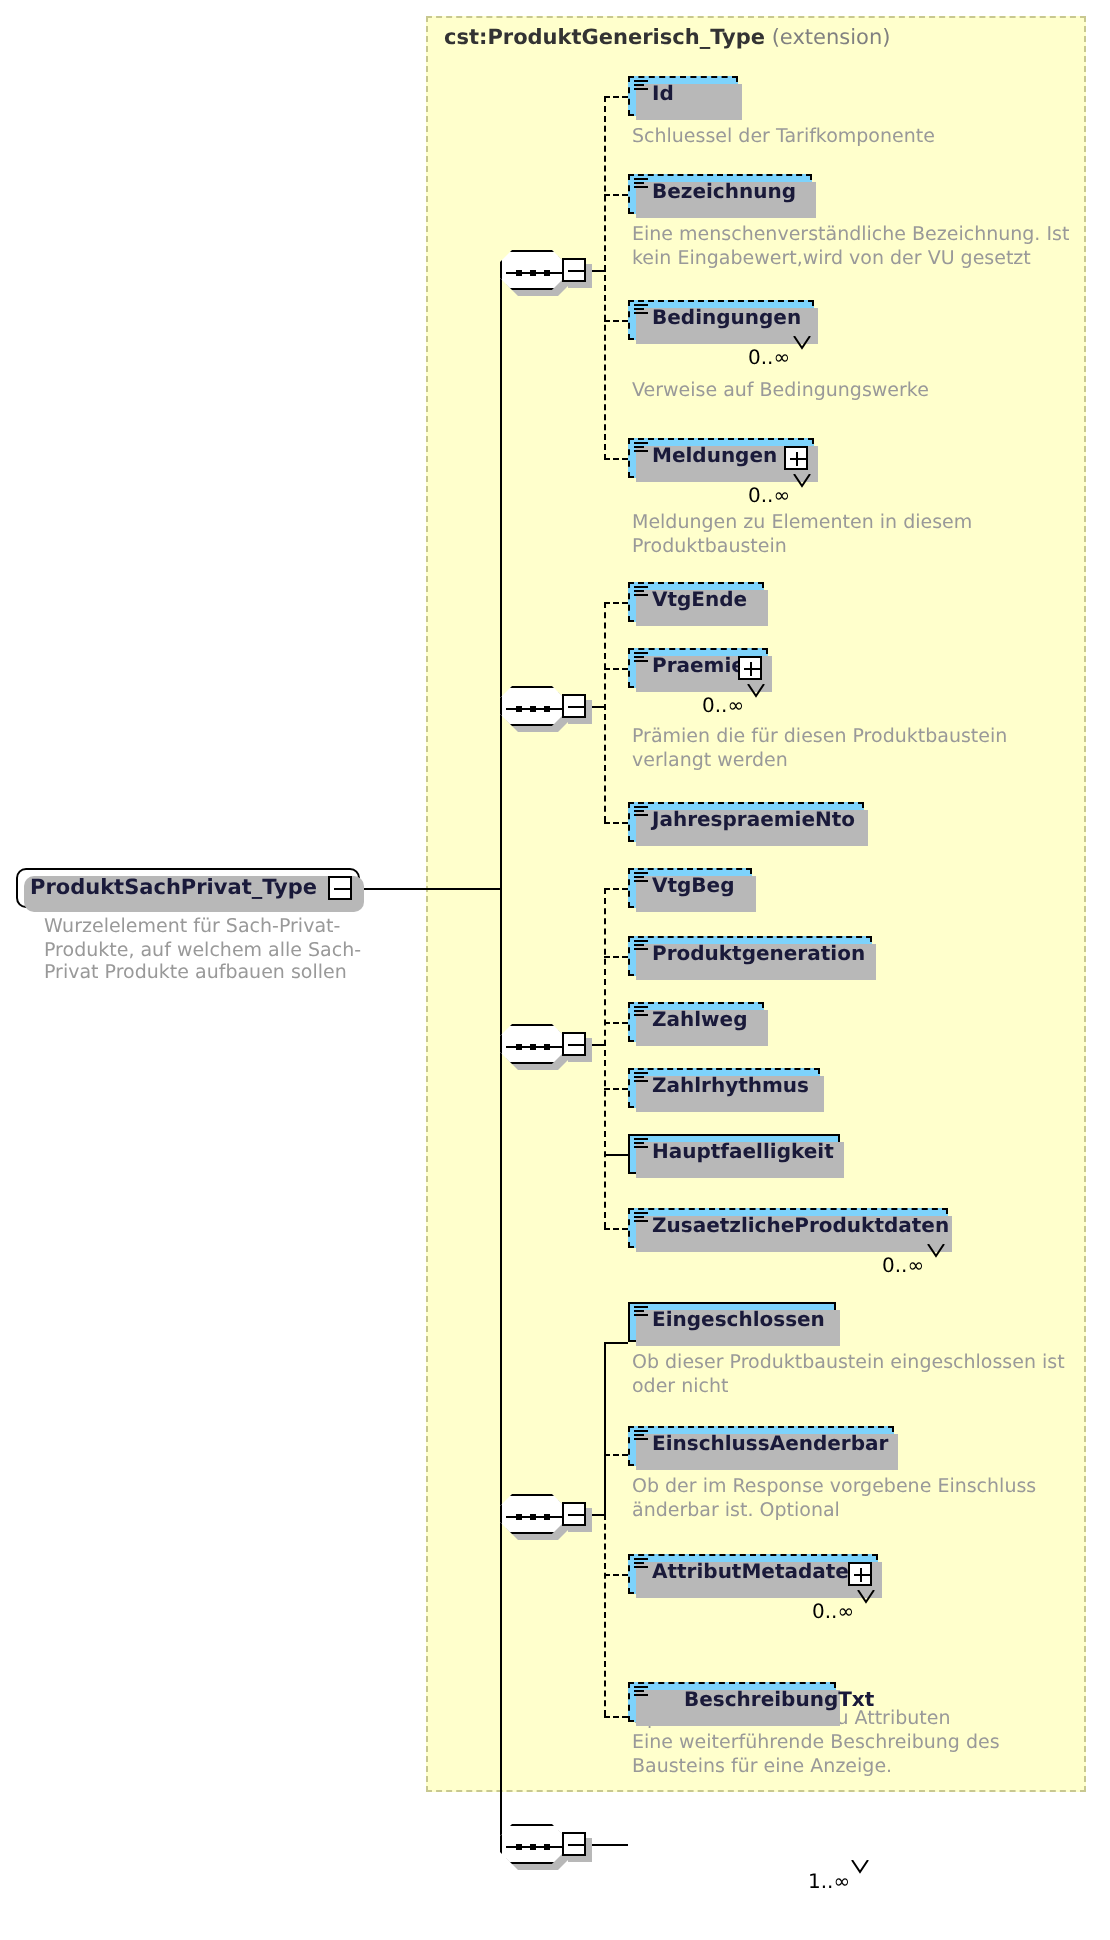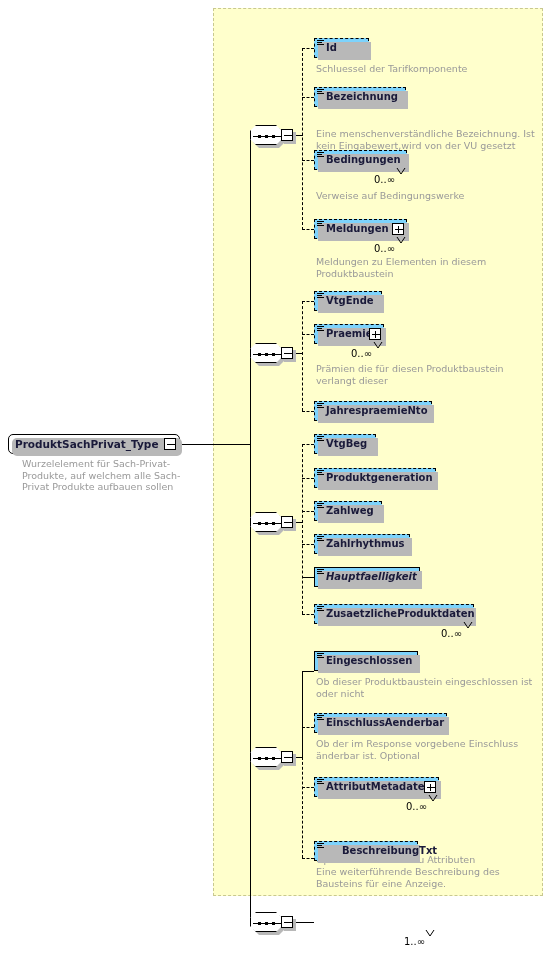--- a/index.html
+++ b/index.html
@@ -150,20 +150,24 @@
   .dln{position:absolute;z-index:4;}
   .dlnh{height:0;border-top:1px dashed #000;}
   .dlnv{width:0;border-left:1px dashed #000;}
 </style>
 </head>
 <body>
 
 <div class="canvas">
 
   <div class="ext-box" style="left:213px;top:8px;width:330px;height:888px;"></div>
+  <div class="ext-title" style="left:222px;top:13px;">
+    <b>cst:ProduktGenerisch_Type</b>
+    <span>(extension)</span>
+  </div>
 
   <div class="rootnode" style="left:8px;top:434px;">
     <span class="lbl">ProduktSachPrivat_Type</span>
     <span class="expander" style="right:3px;top:3px;"></span>
   </div>
   <div class="anno" style="left:22px;top:458px;width:168px;">Wurzelelement für Sach-Privat-Produkte, auf welchem alle Sach-Privat Produkte aufbauen sollen</div>
 
   <div class="ln lnh" style="left:168px;top:444px;width:82px;"></div>
 
   <div class="ln lnv" style="left:250px;top:135px;height:788px;"></div>
@@ -199,21 +203,21 @@
 
   <div class="dln dlnh" style="left:302px;top:97px;width:12px;"></div>
   <div class="node opt" style="left:314px;top:87px;width:92px;text-align:right;">
     <span class="glyph">
         <i></i>
         <i></i>
         <i></i>
       </span>
     <span class="lbl">Bezeichnung</span>
   </div>
-  <div class="anno" style="left:316px;top:112px;width:228px;margin-top:16px;">Eine menschenverständliche Bezeichnung. Ist kein Eingabewert,wird von der VU gesetzt</div>
+  <div class="anno" style="left:316px;top:112px;width:228px;">Eine menschenverständliche Bezeichnung. Ist kein Eingabewert,wird von der VU gesetzt</div>
 
   <div class="dln dlnh" style="left:302px;top:160px;width:12px;"></div>
   <div class="node opt" style="left:314px;top:150px;width:93px;">
     <span class="glyph">
         <i></i>
         <i></i>
         <i></i>
       </span>
     <span class="lbl">Bedingungen</span>
   </div>
@@ -272,21 +276,21 @@
         <i></i>
         <i></i>
       </span>
     <span class="lbl">Praemie</span>
     <span class="expander plus"></span>
   </div>
   <svg class="rep" style="left:373px;top:342px;" viewBox="0 0 10 7">
     <path d="M1 0 L5 6 L9 0" fill="none" stroke="#000" stroke-width="1"></path>
   </svg>
   <div class="card" style="left:351px;top:348px;">0..∞</div>
-  <div class="anno" style="left:316px;top:363px;width:228px;">Prämien die für diesen Produktbaustein verlangt dieser</div>
+  <div class="anno" style="left:316px;top:363px;width:228px;">Prämien die für diesen Produktbaustein verlangt werden</div>
 
   <div class="dln dlnh" style="left:302px;top:411px;width:12px;"></div>
   <div class="node opt" style="left:314px;top:401px;width:118px;">
     <span class="glyph">
         <i></i>
         <i></i>
         <i></i>
       </span>
     <span class="lbl">JahrespraemieNto</span>
   </div>
@@ -341,21 +345,21 @@
   <div class="node opt" style="left:314px;top:534px;width:96px;">
     <span class="glyph">
         <i></i>
         <i></i>
         <i></i>
       </span>
     <span class="lbl">Zahlrhythmus</span>
   </div>
 
   <div class="ln lnh" style="left:302px;top:577px;width:12px;"></div>
-  <div class="node req" style="left:314px;top:567px;width:106px;font-style:italic;">
+  <div class="node req" style="left:314px;top:567px;width:106px;">
     <span class="glyph">
         <i></i>
         <i></i>
         <i></i>
       </span>
     <span class="lbl">Hauptfaelligkeit</span>
   </div>
 
   <div class="dln dlnh" style="left:302px;top:614px;width:12px;"></div>
   <div class="node opt" style="left:314px;top:604px;width:160px;">

